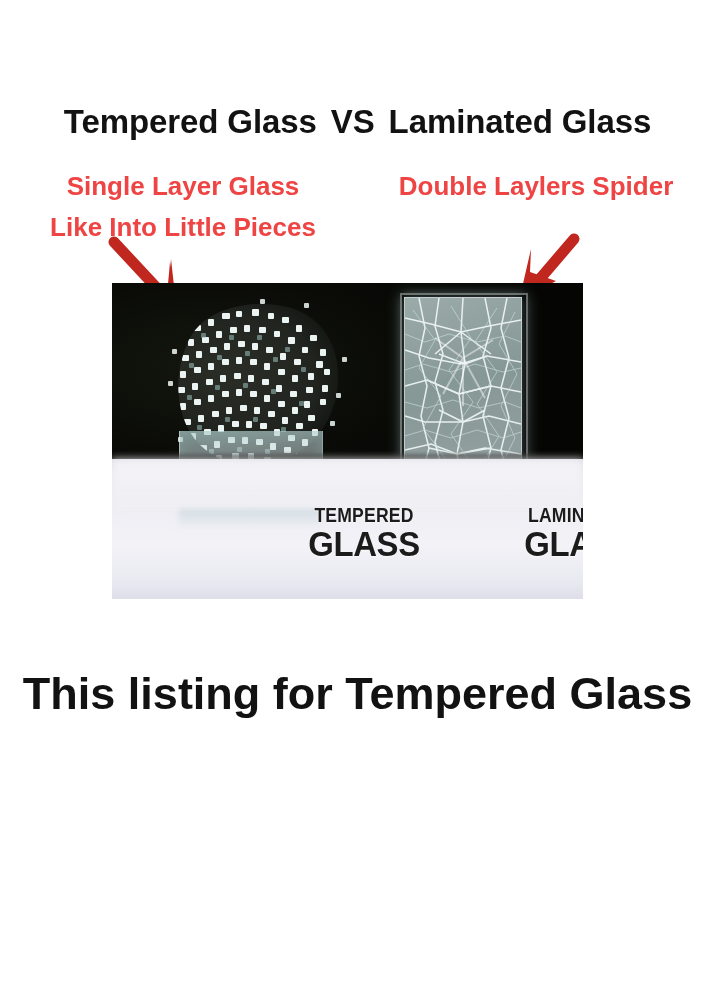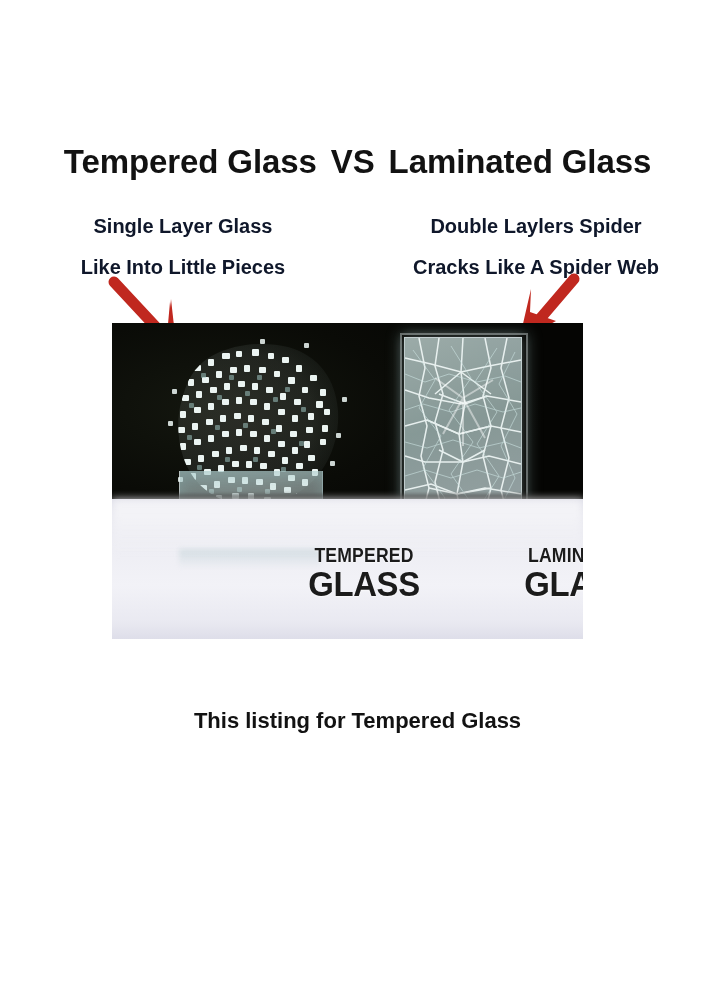--- a/index.html
+++ b/index.html
@@ -15,21 +15,20 @@
     overflow: hidden;
     font-family: "Liberation Sans", "DejaVu Sans", sans-serif;
     color: #111111;
     -webkit-font-smoothing: antialiased;
   }
 
   .infographic {
     position: absolute;
     inset: 0;
     background: #ffffff;
-    margin-top: 40px;
   }
 
   
   .title-row {
     position: absolute;
     top: 103px;
     left: 0;
     width: 715px;
     text-align: center;
     font-size: 33px;
@@ -49,24 +48,24 @@
     position: absolute;
     top: 166px;
     left: 0;
     width: 715px;
     height: 78px;
   }
   .caption-col {
     position: absolute;
     top: 0;
     text-align: center;
-    font-size: 20px;
+    font-size: 26px;
     font-weight: 600;
     line-height: 41px;
-    color: #0f172a;
+    color: #ef4444;
     white-space: nowrap;
   }
   .caption-left  { left: 8px;  width: 350px; }
   .caption-right { left: 360px; width: 352px; }
   .caption-col .cap-line { display: block; }
 
   
   .arrow-layer {
     position: absolute;
     top: 0; left: 0;
@@ -207,21 +206,21 @@
   .label-tempered  { left: 142px; top: 222px; width: 220px; }
   .label-laminated { left: 360px; top: 222px; width: 216px; }
 
   
   .footer-note {
     position: absolute;
     top: 668px;
     left: 0;
     width: 715px;
     text-align: center;
-    font-size: 22px;
+    font-size: 45px;
     font-weight: 600;
     color: #121212;
     white-space: nowrap;
   }
 </style>
 </head>
 <body>
 
 <div class="infographic">
 
@@ -229,21 +228,20 @@
     <span class="title-seg">Tempered Glass</span><span class="title-vs">VS</span><span class="title-seg">Laminated Glass</span>
   </div>
 
   <div class="captions">
     <div class="caption-col caption-left">
       <span class="cap-line">Single Layer Glass</span>
       <span class="cap-line">Like Into Little Pieces</span>
     </div>
     <div class="caption-col caption-right">
       <span class="cap-line">Double Laylers Spider</span>
-      <span class="cap-line">Cracks Like A Spider Web</span>
     </div>
   </div>
 
   <svg class="arrow-layer" width="715" height="1002" viewBox="0 0 715 1002">
     <g>
       <path d="M113 241 L160 292 L175 313 L156 297 L120 249 Z
                M178 314 L143 288 L168 284 L170 262 Z" fill="#C0281F"></path>
       <path d="M114 242 L168 300" stroke="#C0281F" stroke-width="11" stroke-linecap="round" fill="none"></path>
       <path d="M177 313 L142 289 L169 283 L171 259 Z" fill="#C0281F"></path>
     </g>

